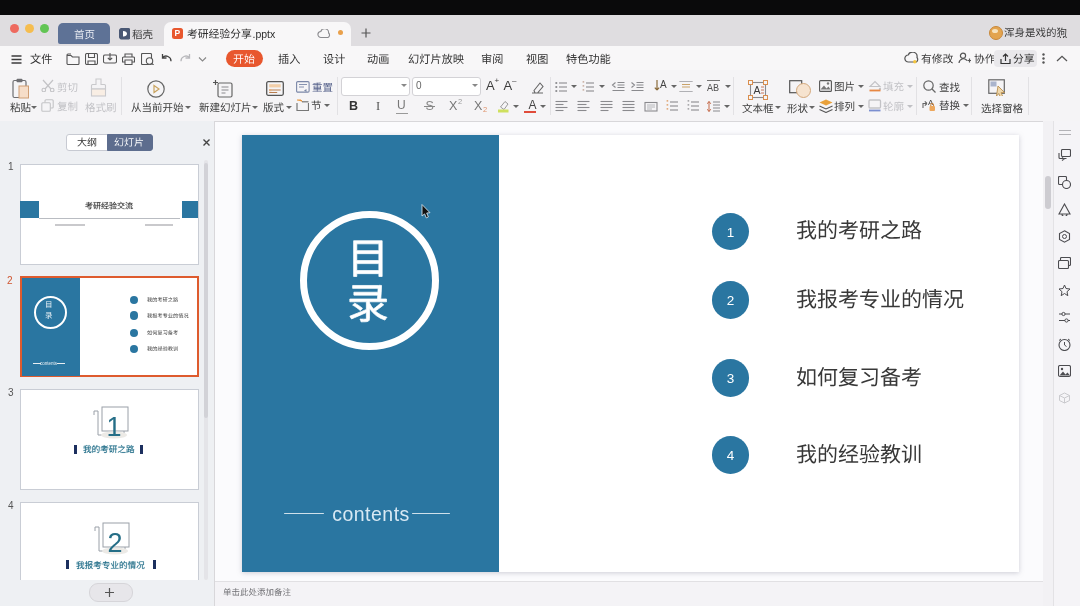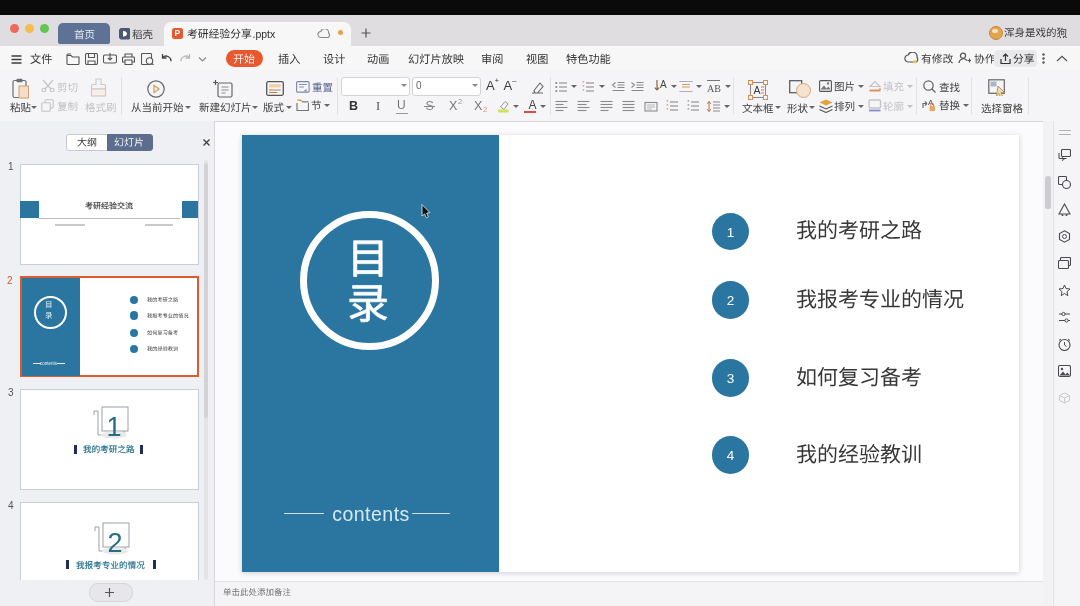--- a/index.html
+++ b/index.html
@@ -368,21 +368,21 @@
       <path d="M3 1v10m0 0L0.8 8.7M3 11l2.2-2.3" stroke="#8a6a3a" stroke-width="1.2"></path>
       <text x="6" y="9" font-size="10" fill="#444" font-family="Liberation Sans">A</text>
     </svg>
 <div style="position:absolute;left:670.5px;top:84.5px;width:0;height:0;border-left:3px solid transparent;border-right:3px solid transparent;border-top:3.5px solid #666"></div>
 <svg style="position:absolute;left:679px;top:80px" width="14" height="13" viewBox="0 0 14 13" fill="none">
       <path d="M1.5 1.5h-1M1.5 11.5h-1M13.5 1.5h1M13.5 11.5h1" stroke="#999"></path>
       <path d="M1 1.5h12M1 11.5h12" stroke="#b0b0b4" stroke-width="1"></path>
       <path d="M3 4.5h8M3 7h8" stroke="#caa36a" stroke-width="1"></path>
     </svg>
 <div style="position:absolute;left:695.5px;top:84.5px;width:0;height:0;border-left:3px solid transparent;border-right:3px solid transparent;border-top:3.5px solid #666"></div>
-<div style="position:absolute;left:707px;top:81px;height:15px;line-height:15px;font-size:10px;color:#555;white-space:nowrap;font-family:Liberation Serif, serif">AB</div>
+<div style="position:absolute;left:707px;top:81px;height:15px;line-height:15px;font-size:10px;color:#555;white-space:nowrap;font-family:Liberation Mono, monospace">AB</div>
 <div style="position:absolute;left:707px;top:79.5px;width:13px;height:1.1px;background:#777"></div>
 <div style="position:absolute;left:724.5px;top:84.5px;width:0;height:0;border-left:3px solid transparent;border-right:3px solid transparent;border-top:3.5px solid #666"></div>
 <svg style="position:absolute;left:554.5px;top:100px" width="13" height="12" viewBox="0 0 13 12" fill="none">
       <path d="M0.5 1.5h12" stroke="#8a8a8e" stroke-width="1.1"></path>
       <path d="M0.5 4.5h8" stroke="#8a8a8e" stroke-width="1.1"></path>
       <path d="M0.5 7.5h12" stroke="#8a8a8e" stroke-width="1.1"></path>
       <path d="M0.5 10.5h8" stroke="#8a8a8e" stroke-width="1.1"></path>
     </svg>
 <svg style="position:absolute;left:577px;top:100px" width="13" height="12" viewBox="0 0 13 12" fill="none">
       <path d="M0.5 1.5h12" stroke="#8a8a8e" stroke-width="1.1"></path>

